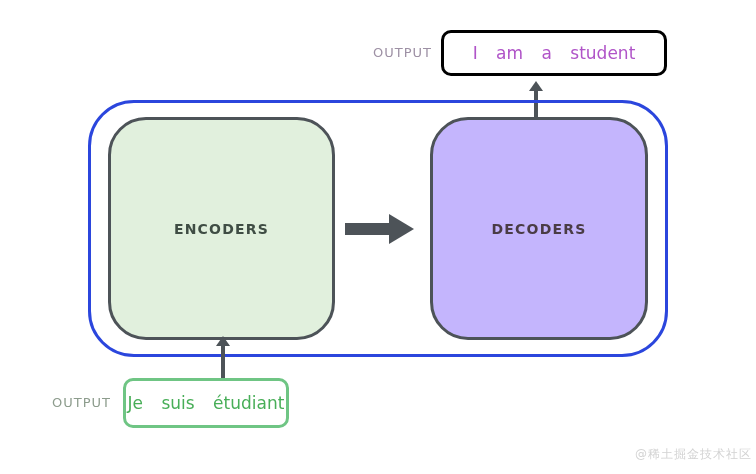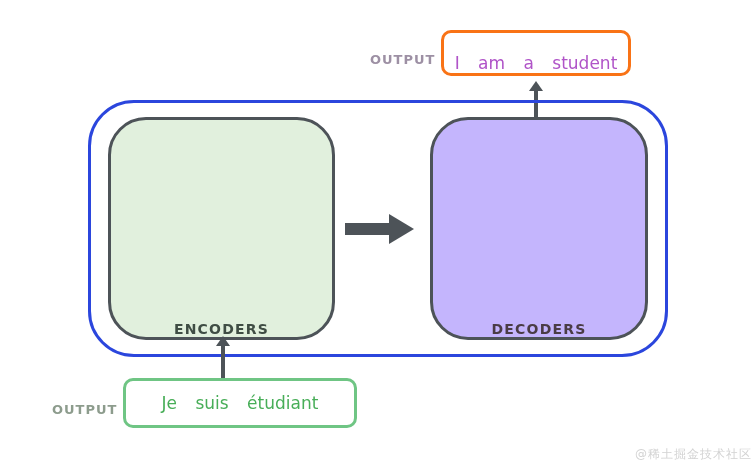--- a/index.html
+++ b/index.html
@@ -23,21 +23,21 @@
     border-radius: 46px;
     background: transparent;
   }
 
   
   .stack-box {
     position: absolute;
     top: 117px; height: 223px;
     border: 3px solid #4d5358;
     border-radius: 38px;
-    display: flex; align-items: flex-end; justify-content: center;
+    display: flex; align-items: center; justify-content: center;
   }
   .encoders-box { left: 108px; width: 227px; background: #e1f0dd; }
   .decoders-box { left: 430px; width: 218px; background: #c4b5fd; }
   .stack-label {
     font-size: 14px; font-weight: 600; letter-spacing: 1.2px;
   }
   .encoders-box .stack-label { color: #3f4d44; }
   .decoders-box .stack-label { color: #4a3c45; }
 
   
@@ -67,39 +67,38 @@
   .input-arrow .shaft { height: 35px; }
 
   
   .pill {
     position: absolute;
     border-radius: 10px;
     background: #ffffff;
     display: flex; align-items: center; justify-content: center;
   }
   .output-pill {
-    left: 441px; top: 30px; width: 190px; height: 46px;
-    border: 3px solid #f97316;
-    align-items: flex-end;
+    left: 441px; top: 30px; width: 226px; height: 46px;
+    border: 3px solid #000000;
   }
   .output-pill .sentence { color: #b054c8; }
   .input-pill {
-    left: 123px; top: 378px; width: 234px; height: 50px;
+    left: 123px; top: 378px; width: 166px; height: 50px;
     border: 3px solid #6fc584;
   }
   .input-pill .sentence { color: #48ae58; }
   .sentence {
     font-size: 17px; word-spacing: 13px; white-space: nowrap;
   }
 
   
   .side-label {
     position: absolute;
-    font-size: 13px; letter-spacing: 1px; font-weight: 700;
-    line-height: 14px; text-align: right; margin-top: 7px;
+    font-size: 13px; letter-spacing: 1px; font-weight: 400;
+    line-height: 14px; text-align: right;
   }
   .output-label { left: 370px; top: 46px; width: 62px; color: #9d90a4; }
   .input-label  { left: 52px;  top: 396px; width: 58px; color: #8d9c8d; }
 
   
   .watermark {
     position: absolute; right: 4px; top: 446px;
     font-size: 12px; color: #d3d3d3; letter-spacing: 1px;
   }
 </style>

